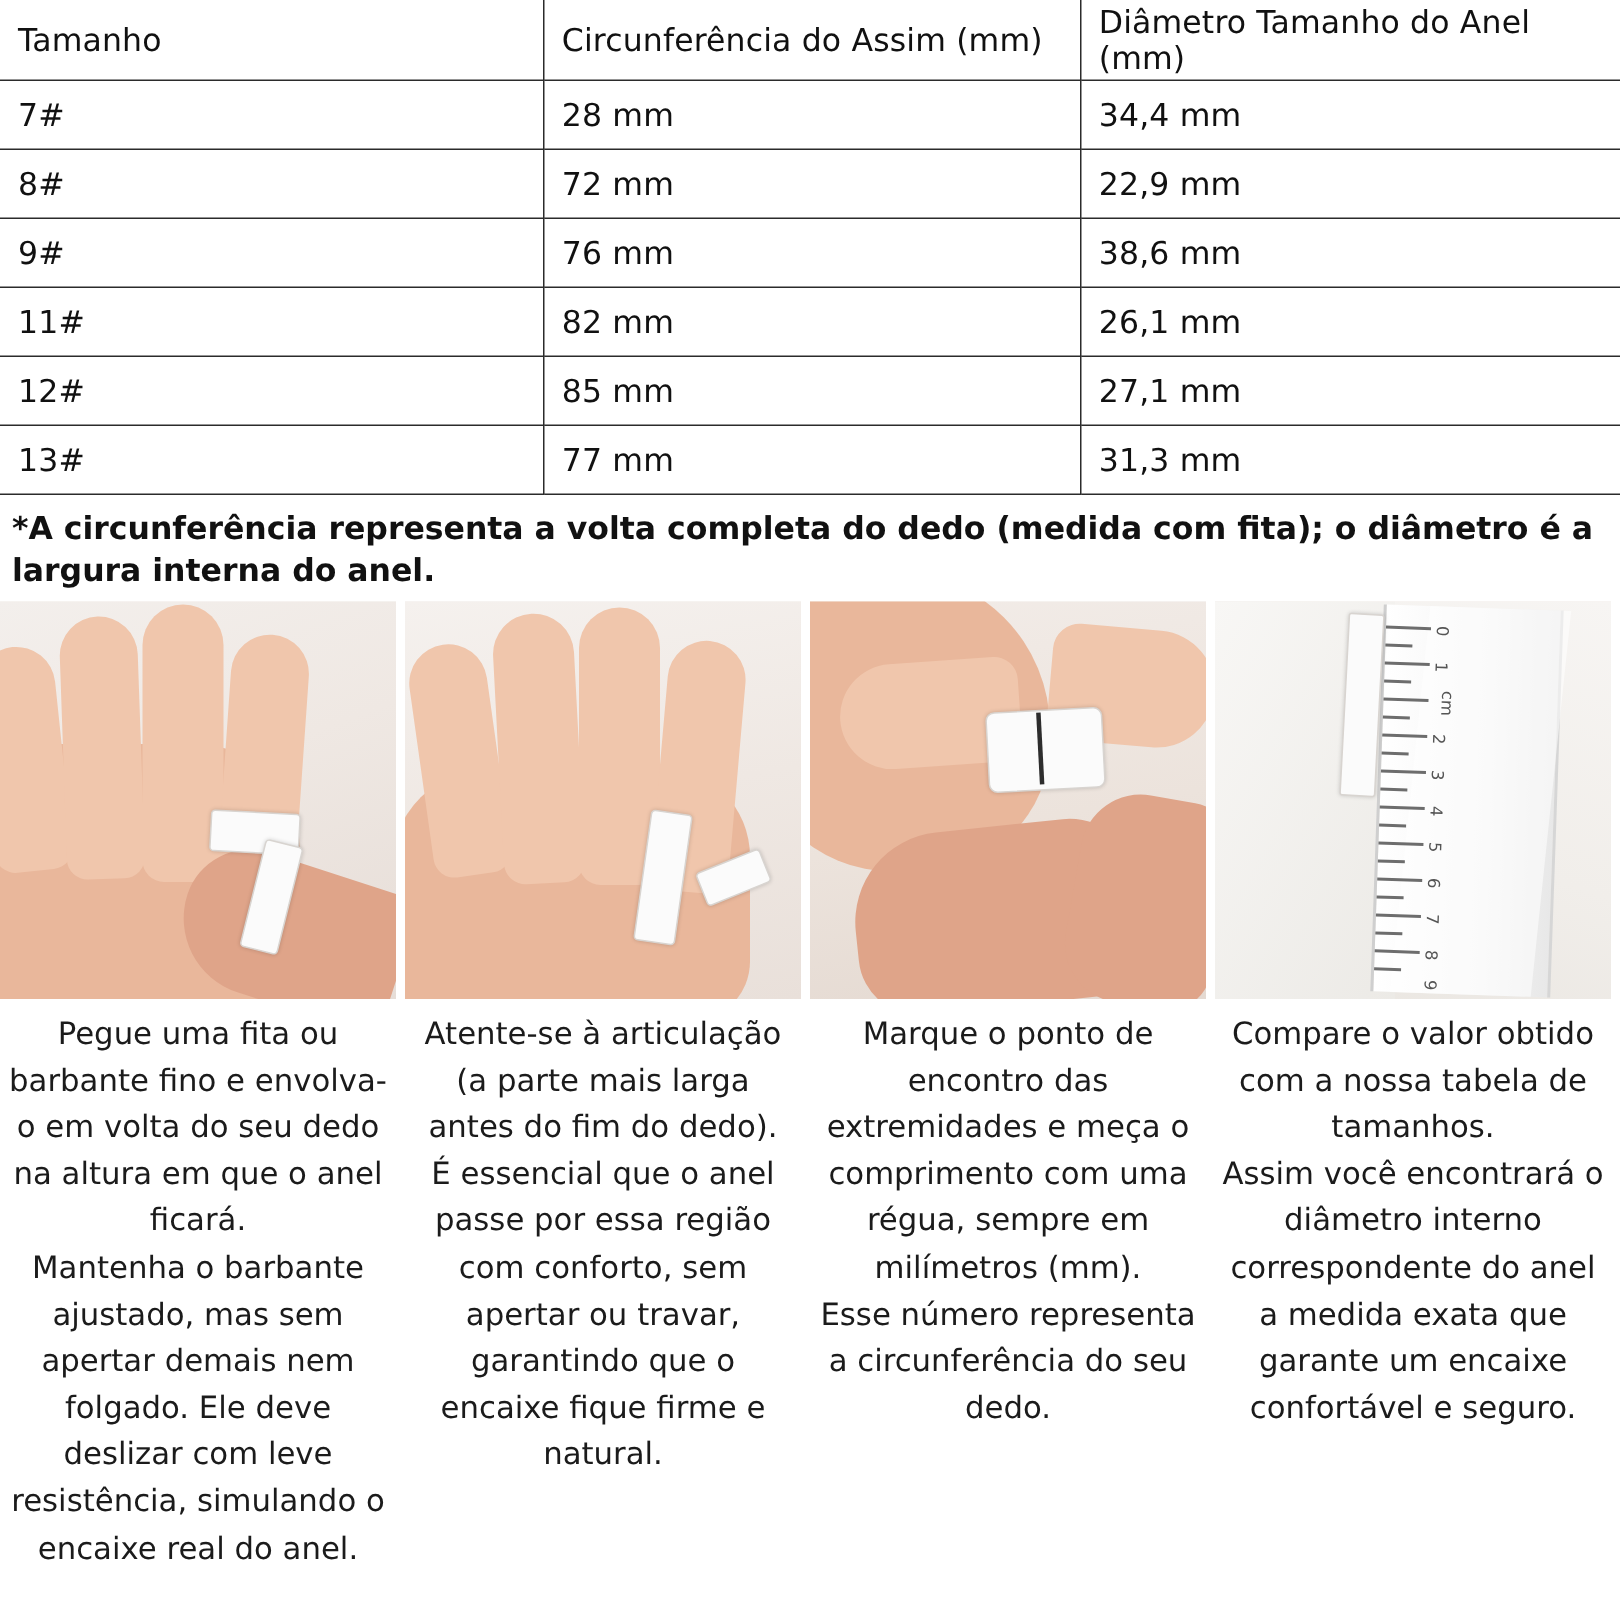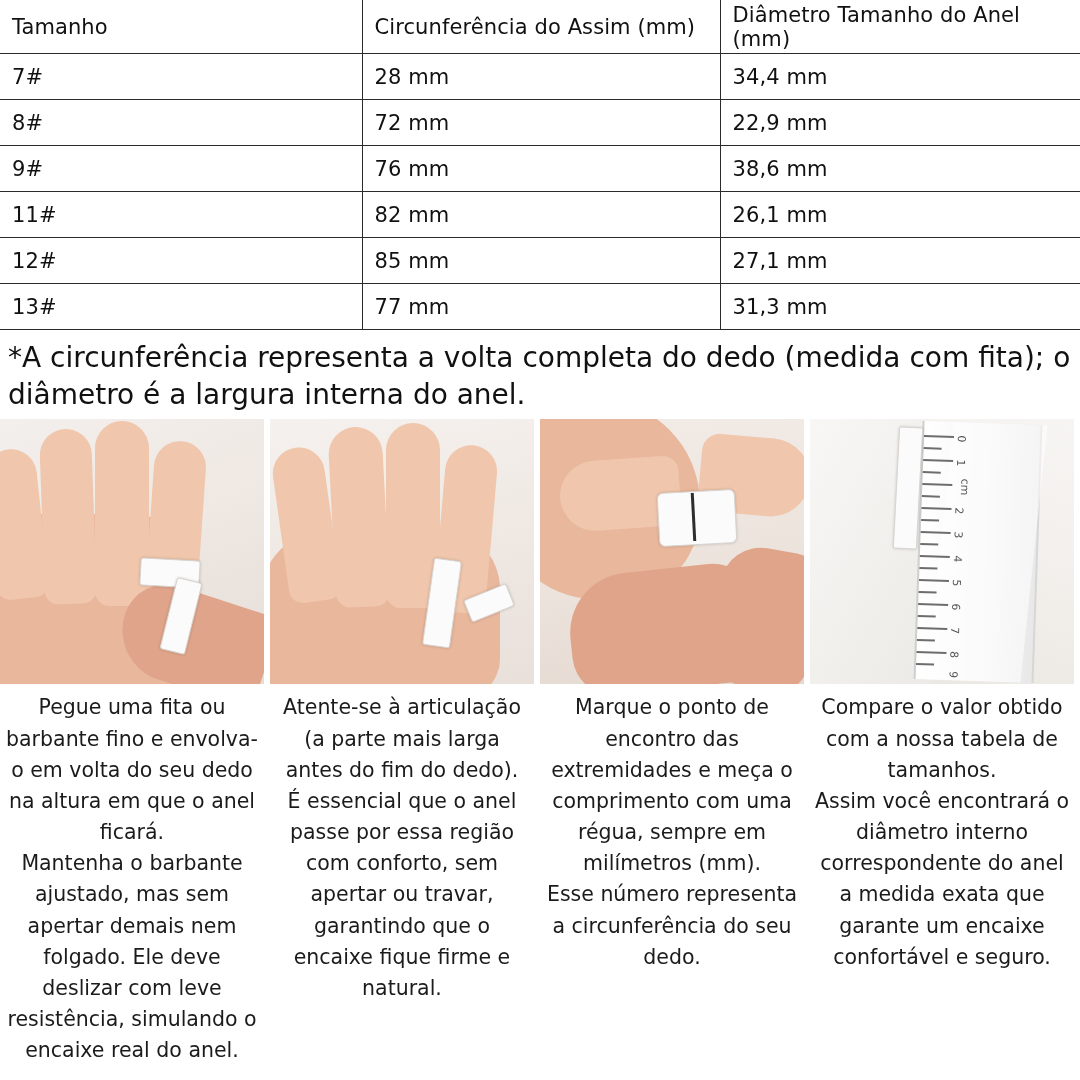--- a/index.html
+++ b/index.html
@@ -52,22 +52,22 @@
   table.size-table tr td:last-child,
   table.size-table tr th:last-child {
     border-right: none;
   }
   table.size-table thead th {
     border-top: none;
   }
 
   
   .note {
-    font-size: 28px;
-    font-weight: normal;
+    font-size: 21px;
+    font-weight: bold;
     line-height: 1.33;
     padding: 9px 8px 6px 8px;
     color: #111;
   }
 
   
   .photos {
     display: flex;
     width: 1080px;
     gap: 6px;

